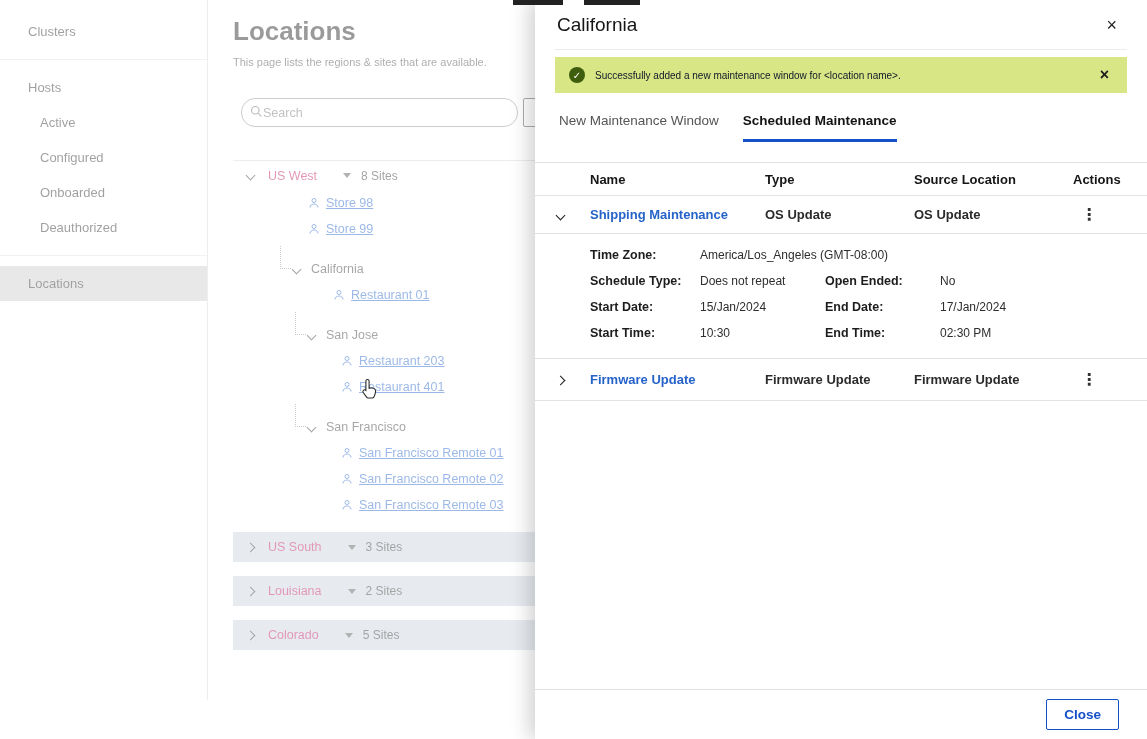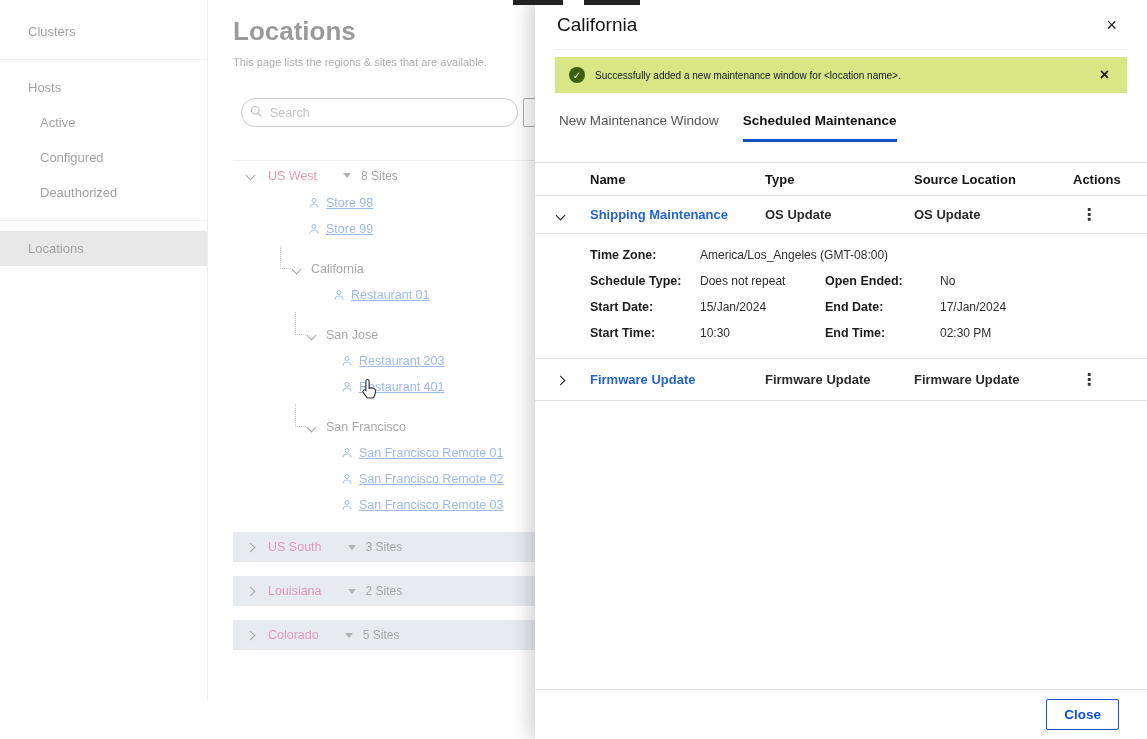--- a/index.html
+++ b/index.html
@@ -19,21 +19,21 @@
   .nav-item.selected { background:#cdcdcd; }
   .side-divider { height:1px; background:#e2e2e2; margin:10px 0 10px 0; }
 
   .main { position:absolute; left:208px; top:0; width:939px; height:739px; z-index:1; }
   .page-title { margin:16px 0 0 25px; font-size:26px; font-weight:700; color:#1f1f1f; }
   .page-sub { margin:9px 0 0 25px; font-size:11px; color:#4a4a4a; }
 
   .search-box {
     position:absolute; left:33px; top:98px; width:277px; height:29px;
     border:1px solid #8f8f8f; border-radius:14px; background:#fff;
-    display:flex; align-items:center; gap:7px; padding:0 8px;
+    display:flex; align-items:center; padding:0 8px;
   }
   .search-box input { border:none; outline:none; flex:1; font-size:12.5px; color:#333; background:transparent; font-family:inherit; }
   .cut-control {
     position:absolute; left:315px; top:98px; width:40px; height:29px;
     border:1px solid #4a4a4a; border-radius:2px; background:#fff;
   }
 
   
   .tree { position:absolute; left:25px; top:160px; width:327px; font-size:12.5px; }
   .t-row { display:flex; align-items:center; height:26px; position:relative; }
@@ -141,20 +141,21 @@
 </style>
 </head>
 <body>
 
 <aside class="sidebar">
   <div class="nav-item">Clusters</div>
   <div class="side-divider"></div>
   <div class="nav-item">Hosts</div>
   <div class="nav-item sub">Active</div>
   <div class="nav-item sub">Configured</div>
+  <div class="nav-item sub">Onboarded</div>
   <div class="nav-item sub">Deauthorized</div>
   <div class="side-divider"></div>
   <div class="nav-item selected">Locations</div>
 </aside>
 
 <main class="main">
   <h1 class="page-title">Locations</h1>
   <p class="page-sub">This page lists the regions &amp; sites that are available.</p>
 
   <div class="search-box">

